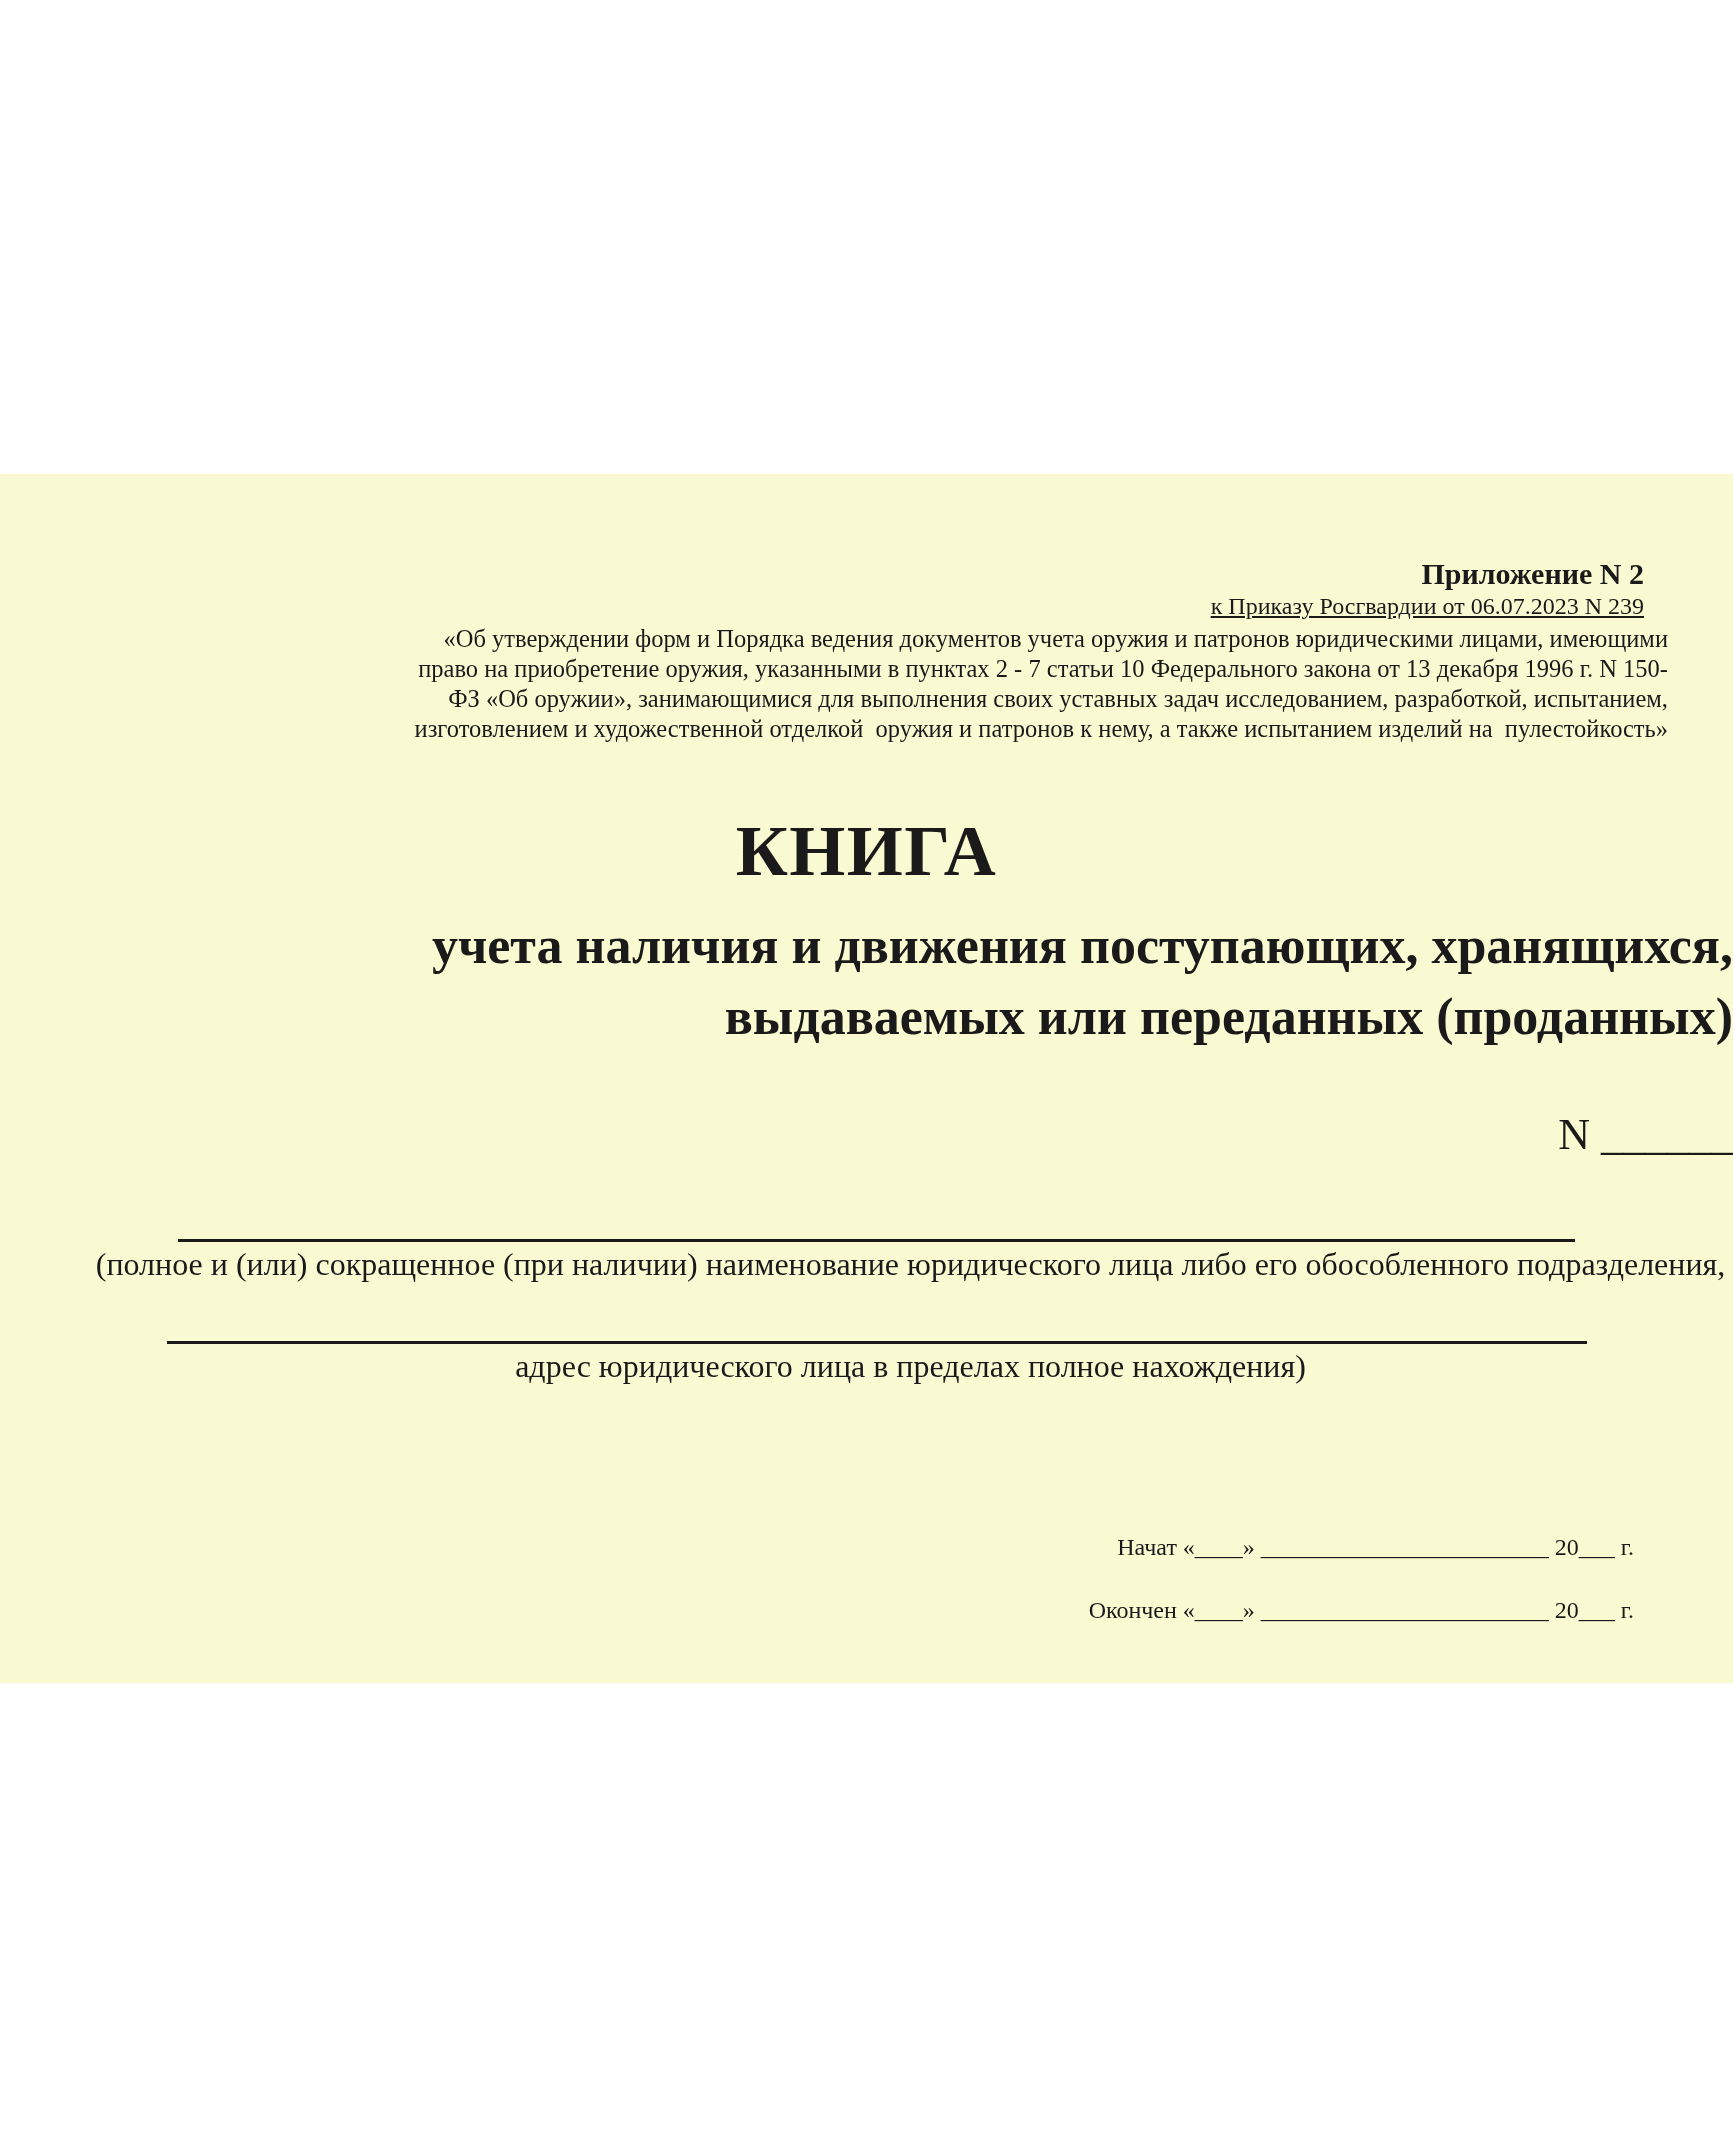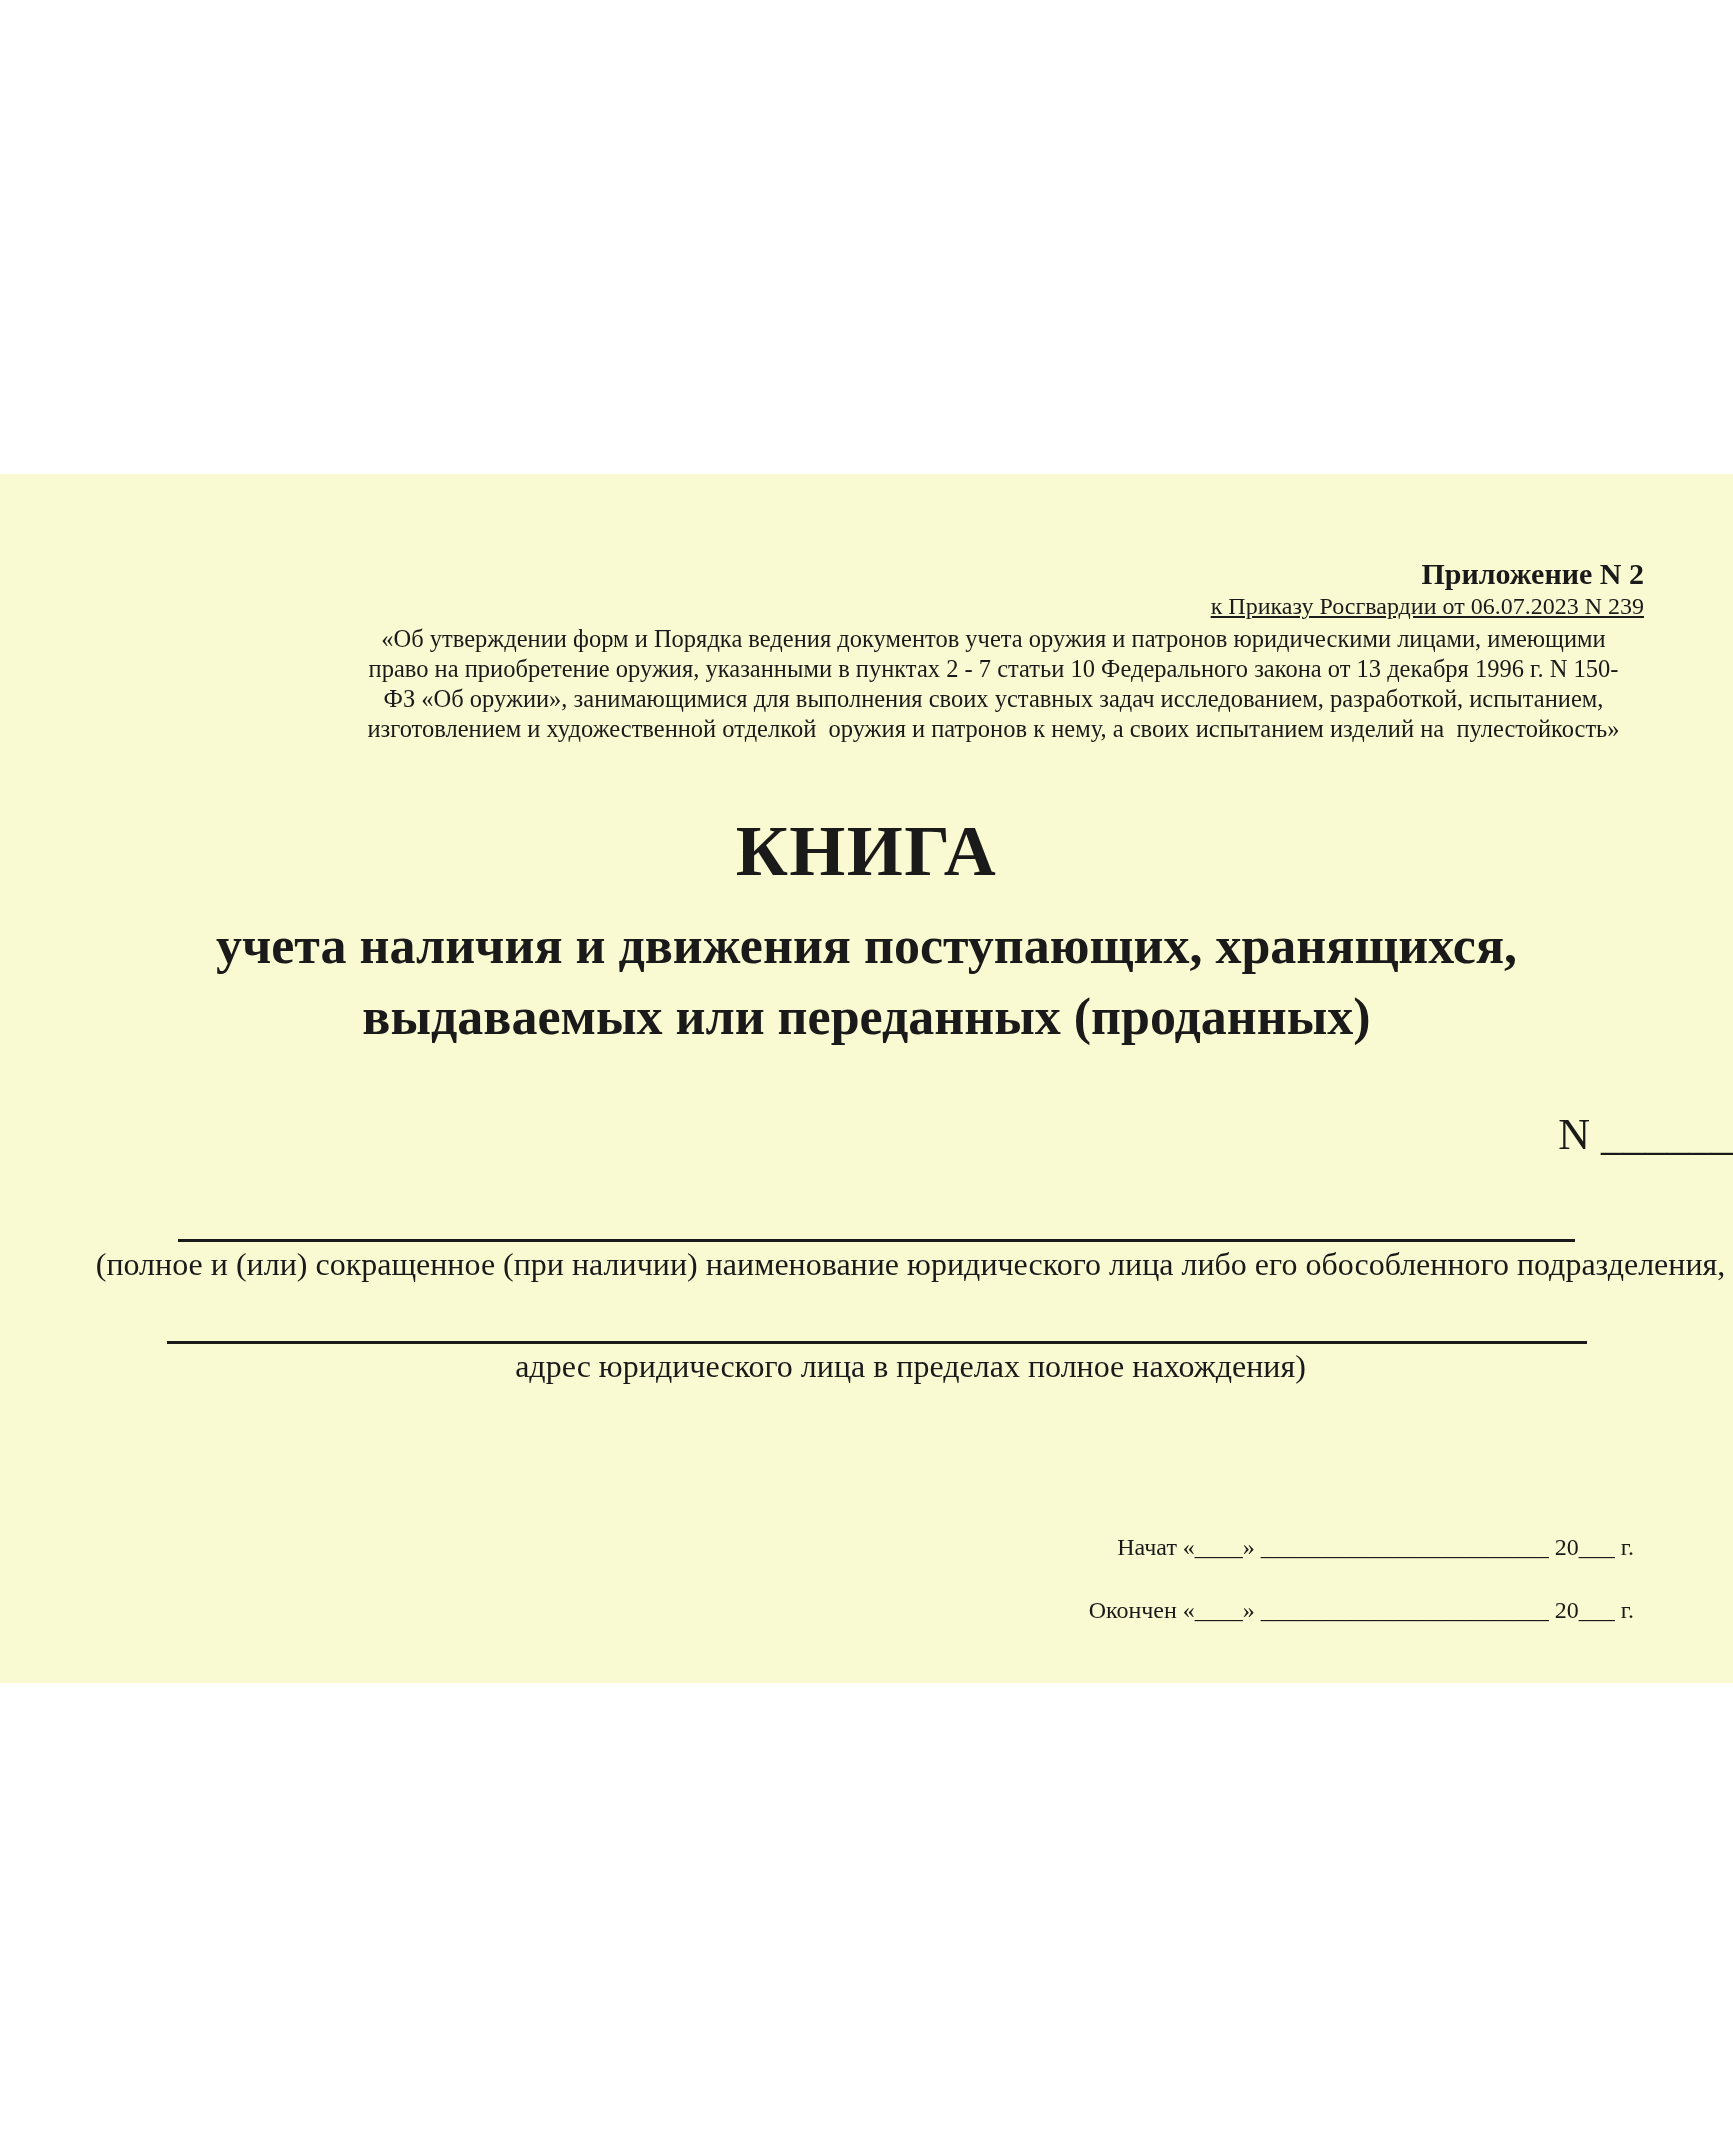--- a/index.html
+++ b/index.html
@@ -21,21 +21,21 @@
     overflow: hidden;
   }
   .sheet {
     position: absolute;
     left: 0;
     top: 474px;
     width: 1733px;
     height: 1209px;
     background: #fafad2;
   }
-  .sheet * { position: absolute; }
+  .sheet * { position: absolute; text-align: right; }
 
   
   .appendix-title {
     top: 83px; right: 89px;
     font-size: 30px; font-weight: bold;
     white-space: pre;
   }
   .appendix-ref {
     top: 119px; right: 89px;
     font-size: 24px;
@@ -115,21 +115,21 @@
   <div class="sheet">
 
     <div class="appendix-title">Приложение N 2</div>
 
     <div class="appendix-ref">к Приказу Росгвардии от 06.07.2023 N 239</div>
 
     <div class="appendix-desc">
       <div class="desc-line">«Об утверждении форм и Порядка ведения документов учета оружия и патронов юридическими лицами, имеющими</div>
       <div class="desc-line">право на приобретение оружия, указанными в пунктах 2 - 7 статьи 10 Федерального закона от 13 декабря 1996 г. N 150-</div>
       <div class="desc-line">ФЗ «Об оружии», занимающимися для выполнения своих уставных задач исследованием, разработкой, испытанием,</div>
-      <div class="desc-line">изготовлением и художественной отделкой  оружия и патронов к нему, а своих испытанием изделий на  пулестойкость»</div>
+      <div class="desc-line">изготовлением и художественной отделкой  оружия и патронов к нему, а также испытанием изделий на  пулестойкость»</div>
     </div>
 
     <div class="book-title">КНИГА</div>
 
     <div class="book-subtitle">
       <div class="subtitle-line">учета наличия и движения поступающих, хранящихся,</div>
       <div class="subtitle-line">выдаваемых или переданных (проданных)</div>
     </div>
 
     <div class="book-number">N ______</div>

